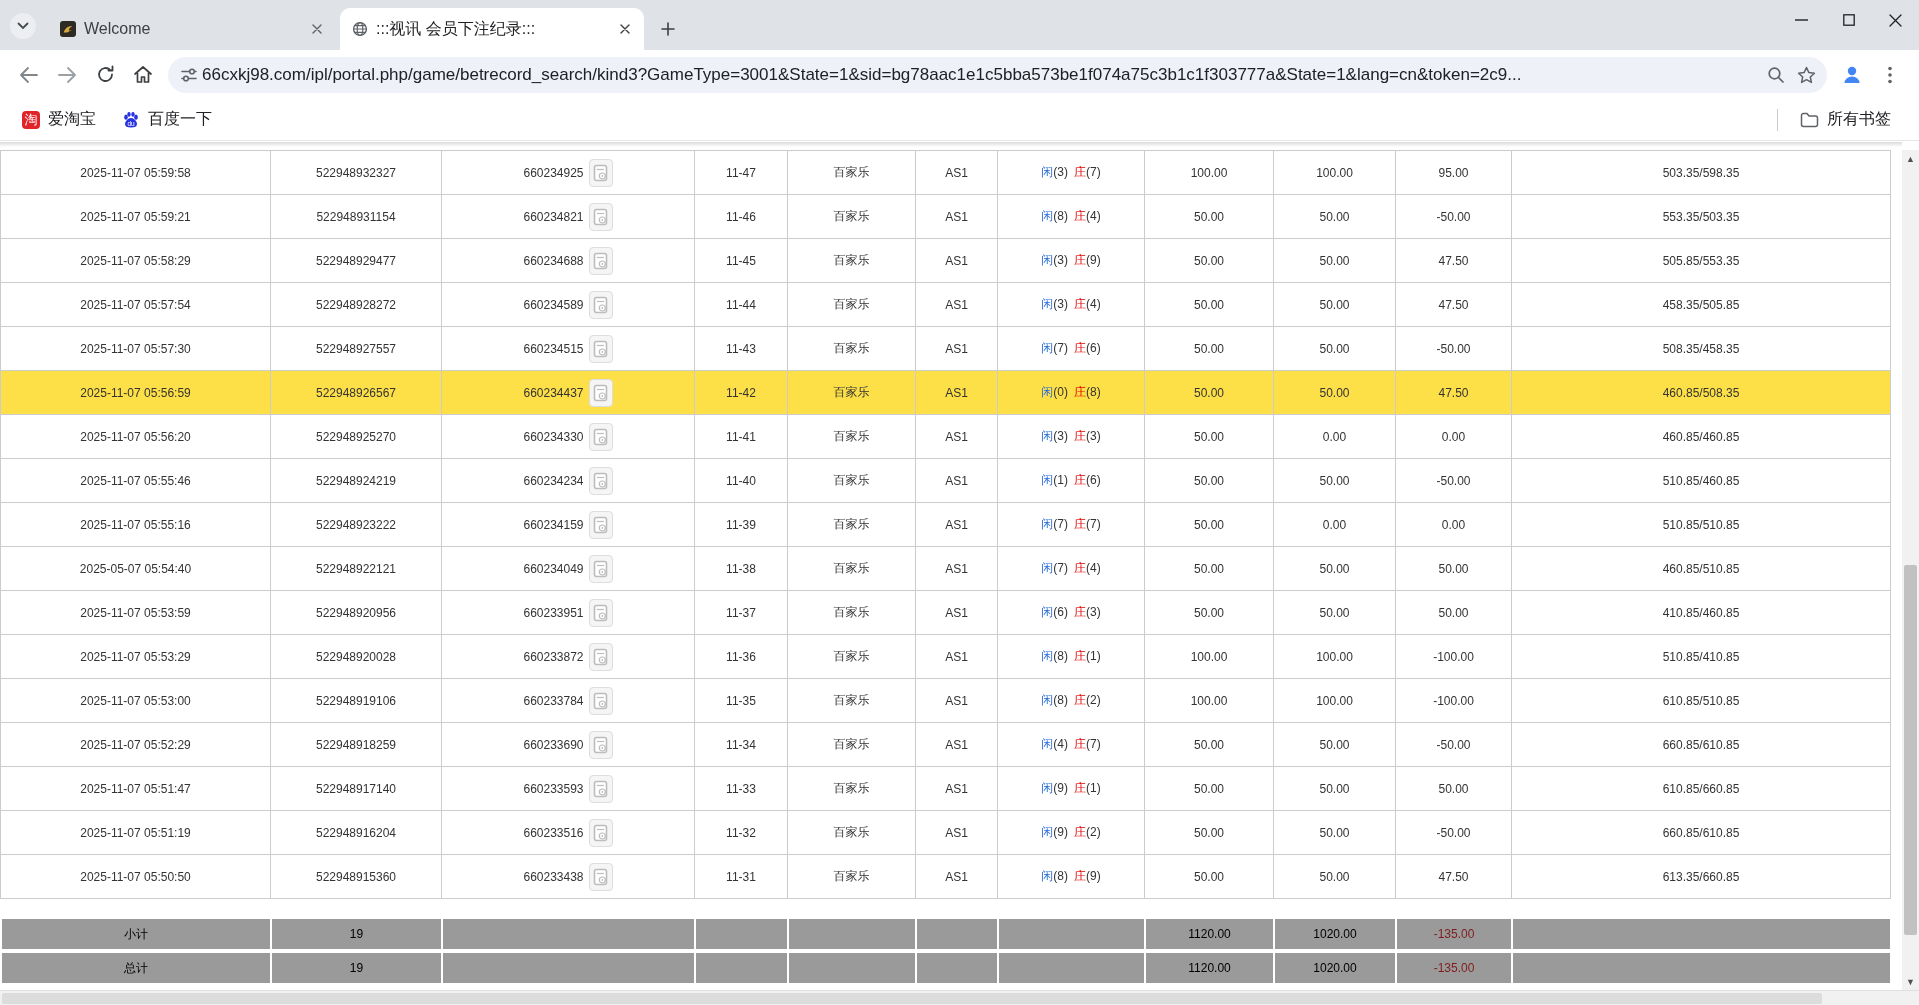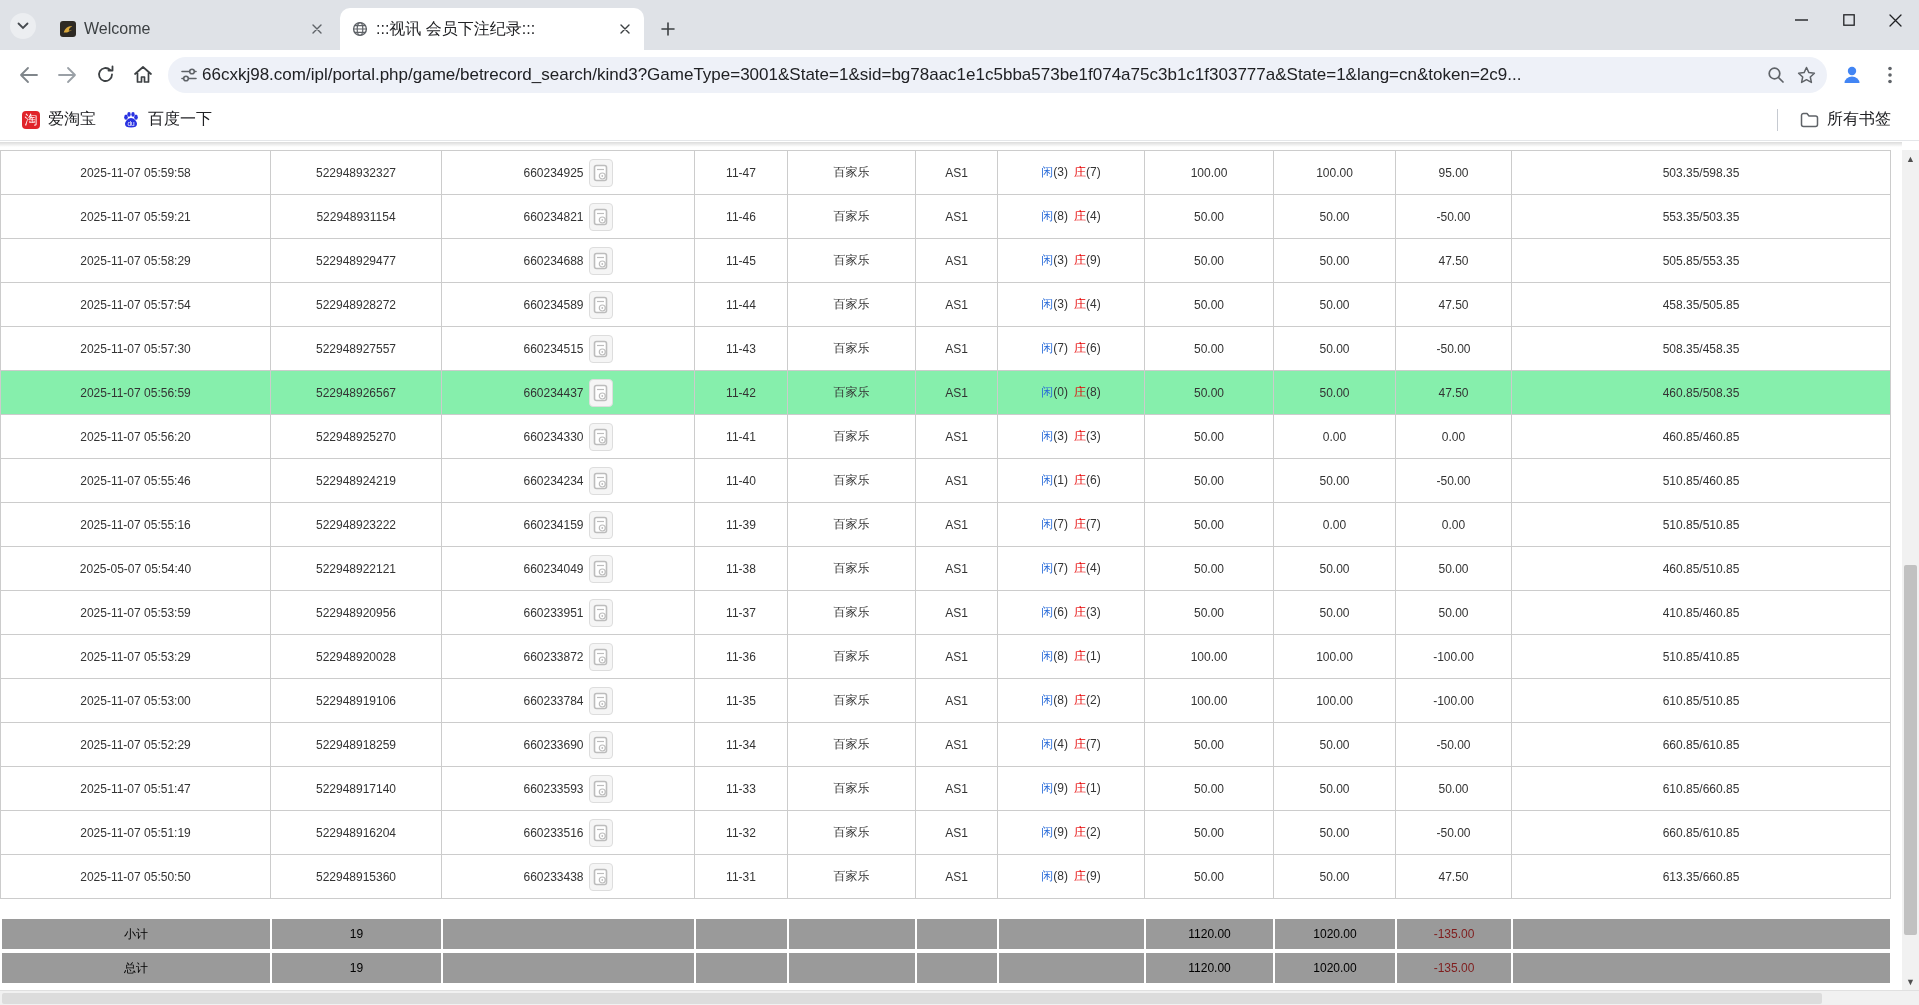--- a/index.html
+++ b/index.html
@@ -44,21 +44,21 @@
   
   .content { position:absolute; top:142px; left:0; width:1902px; height:848px; background:#fff; overflow:hidden; }
   .content::before { content:""; position:absolute; top:0; left:0; right:0; height:5px;
                      background:linear-gradient(rgba(0,0,0,.14), rgba(0,0,0,0)); }
 
   table.bet { border-collapse:collapse; table-layout:fixed; width:1890px; position:absolute; left:0; top:8px;border-radius:28px; }
   .c1{width:270px}.c2{width:171px}.c3{width:253px}.c4{width:93px}.c5{width:128px}.c6{width:82px}
   .c7{width:147px}.c8{width:129px}.c9{width:122px}.c10{width:116px}.c11{width:379px}
   table.bet td { border:1px solid #ccc; height:44px; text-align:center; vertical-align:middle;
                  font-size:12px; color:#333; padding:0; }
-  tr.hl td { background:#86efac; }
+  tr.hl td { background:#fde047; }
   .blue { color:#2569d8; }
   .red { color:#e60000;margin-top:19px; }
   .p { color:#2569d8; }
   .b { color:#e60000; margin-left:6px; }
   .round-wrap { display:inline-flex; align-items:center; gap:5px; vertical-align:middle; }
   .video-btn { display:inline-flex; align-items:center; justify-content:center; width:24px; height:28px;
                background:#f5f5f5; border:1px solid #ddd; border-radius:4px; }
 
   table.summary { border-collapse:collapse; table-layout:fixed; width:1890px; position:absolute; left:0; }
   table.summary.s1 { top:775px; }   

